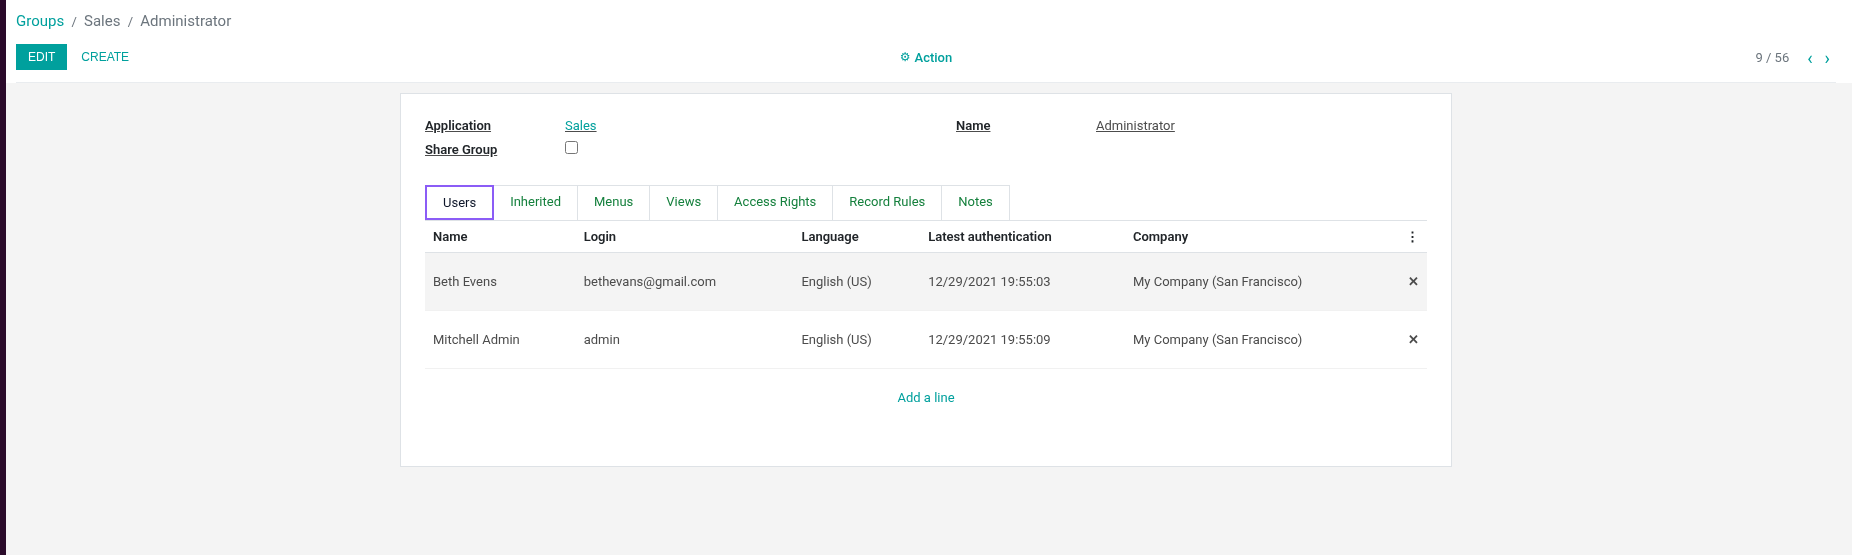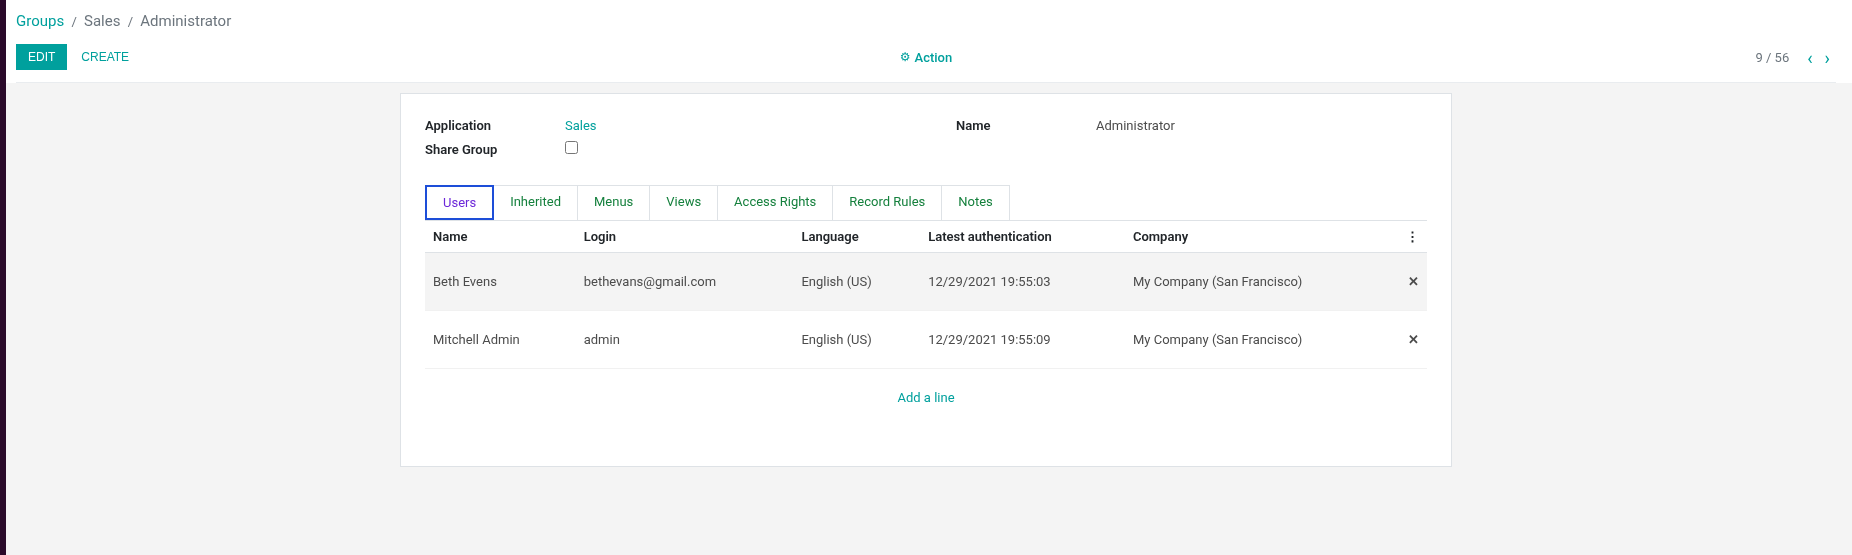--- a/index.html
+++ b/index.html
@@ -104,20 +104,21 @@
       max-width: 1052px;
       margin: 0 auto;
       background: #fff;
       border: 1px solid #dee2e6;
       padding: 24px 24px 40px 24px;
     }
     .form-fields {
       display: flex;
       gap: 60px;
       margin-bottom: 20px;
+      text-decoration: underline;
     }
     .form-col { flex: 1; }
     .field-row { display: flex; margin-bottom: 8px; align-items: center; }
     .field-label { width: 140px; font-weight: 600; color: #212529; font-size: 13px; }
     .field-value { color: #4c4c4c; font-size: 13px; }
     .field-value.link { color: #00A09D; cursor: pointer; }
     .checkbox {
       width: 13px; height: 13px;
     }
     .tabs {
@@ -130,22 +131,22 @@
       border: 1px solid #dee2e6;
       border-bottom: none;
       background: #fff;
       color: #15803d;
       cursor: pointer;
       font-size: 13px;
       margin-right: -1px;
       position: relative;
     }
     .tab.active {
-      border: 2px solid #1d4ed8;
-      color: #6d28d9;
+      border: 2px solid #8b5cf6;
+      color: #0f172a;
       z-index: 2;
     }
     .table-wrapper {
       border-top: 1px solid #dee2e6;
     }
     table {
       width: 100%;
       border-collapse: collapse;
       font-size: 13px;
     }

